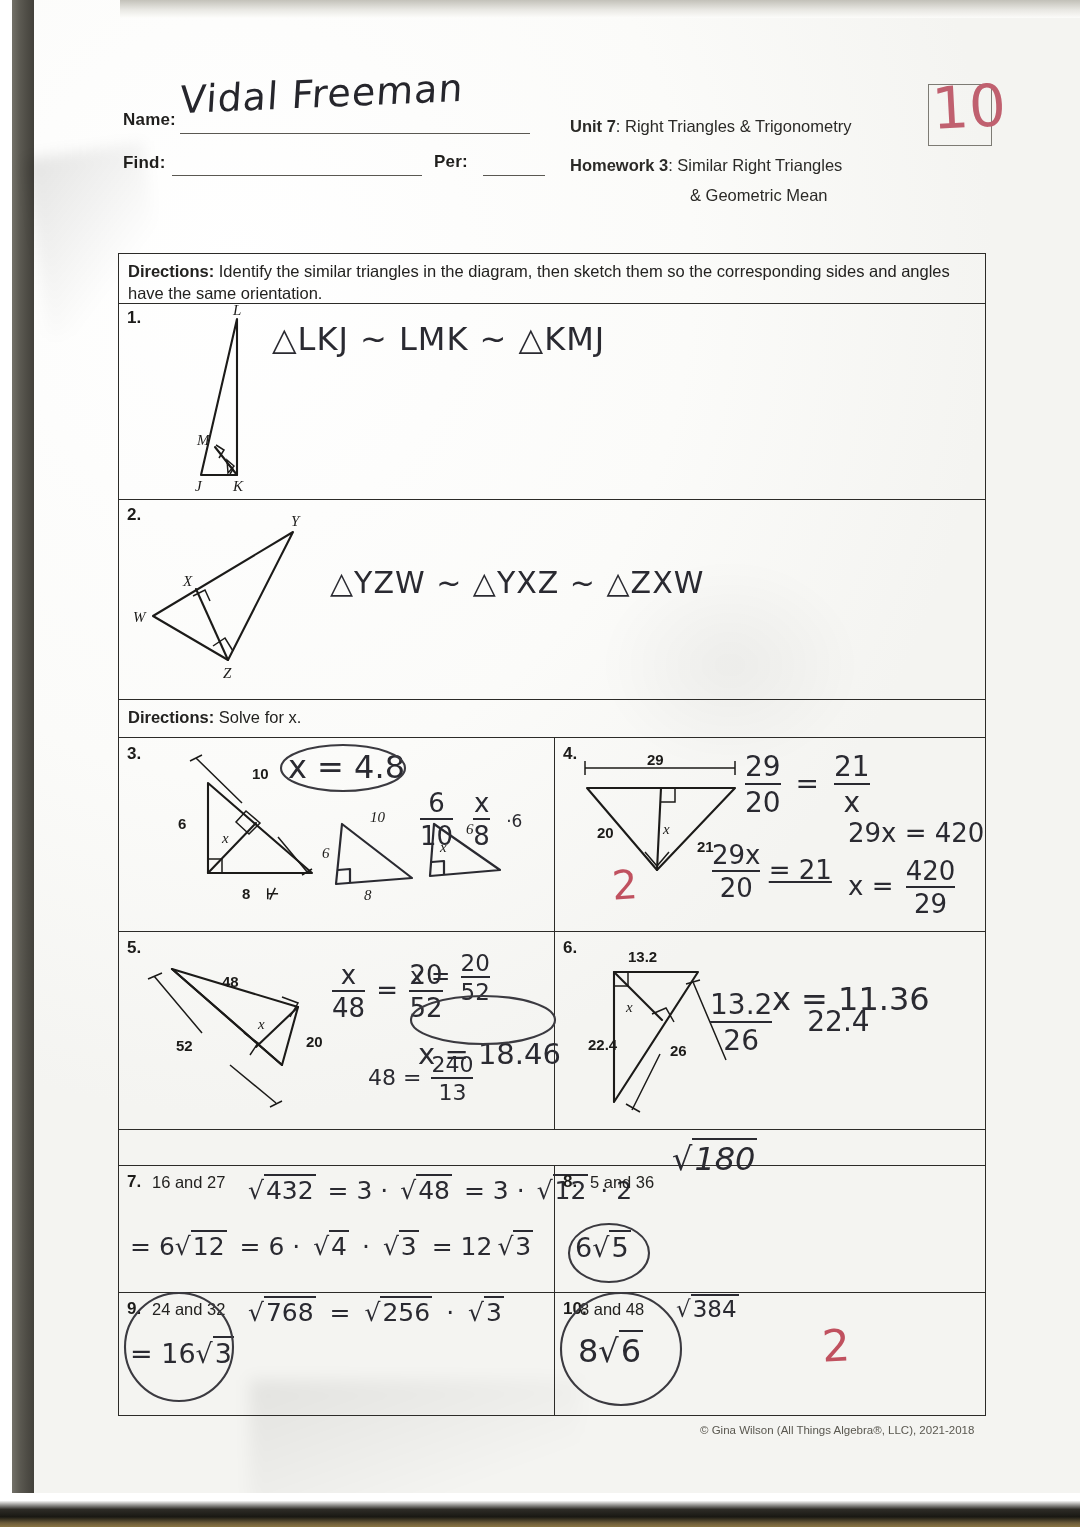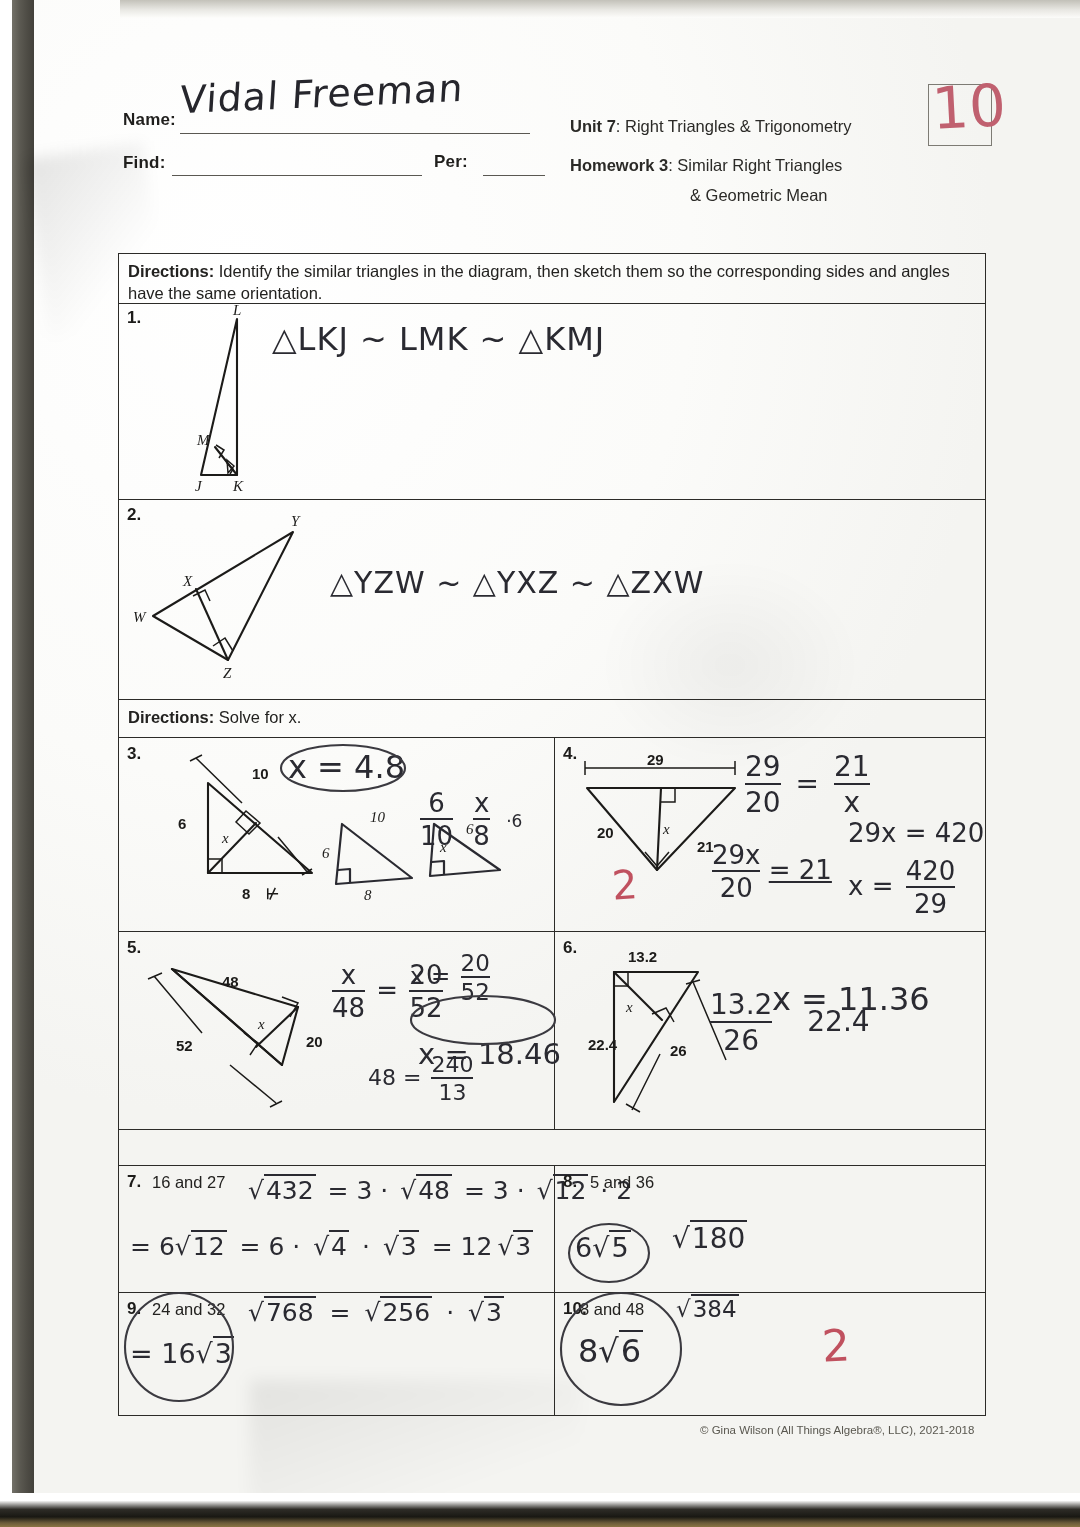--- a/index.html
+++ b/index.html
@@ -397,21 +397,21 @@
       <span>= 6</span><span class="sqrt">√<span class="body">12</span></span>
       <span style="margin:0 5px;">= 6 ·</span>
       <span class="sqrt">√<span class="body">4</span></span>
       <span style="margin:0 5px;">·</span>
       <span class="sqrt">√<span class="body">3</span></span>
       <span style="margin:0 5px;">= 12</span><span class="sqrt">√<span class="body">3</span></span>
     </div>
 
     <div class="qnum" style="left:563px; top:1172px;">8.</div>
     <div class="qtext" style="left:590px; top:1173px;">5 and 36</div>
-    <div class="hw" style="left:672px; top:1222px; font-size:28px;">
+    <div class="hw" style="left:672px; top:1140px; font-size:32px;font-style:italic;">
       <span class="sqrt">√<span class="body">180</span></span>
     </div>
     <div class="hw" style="left:575px; top:1232px; font-size:27px;">
       <span>6</span><span class="sqrt">√<span class="body">5</span></span>
     </div>
     <svg width="86" height="62" style="left:566px; top:1222px;" viewBox="0 0 86 62">
       <ellipse class="circle-ann" cx="43" cy="31" rx="40" ry="29"></ellipse>
     </svg>
 
     <div class="qnum" style="left:127px; top:1299px;">9.</div>

